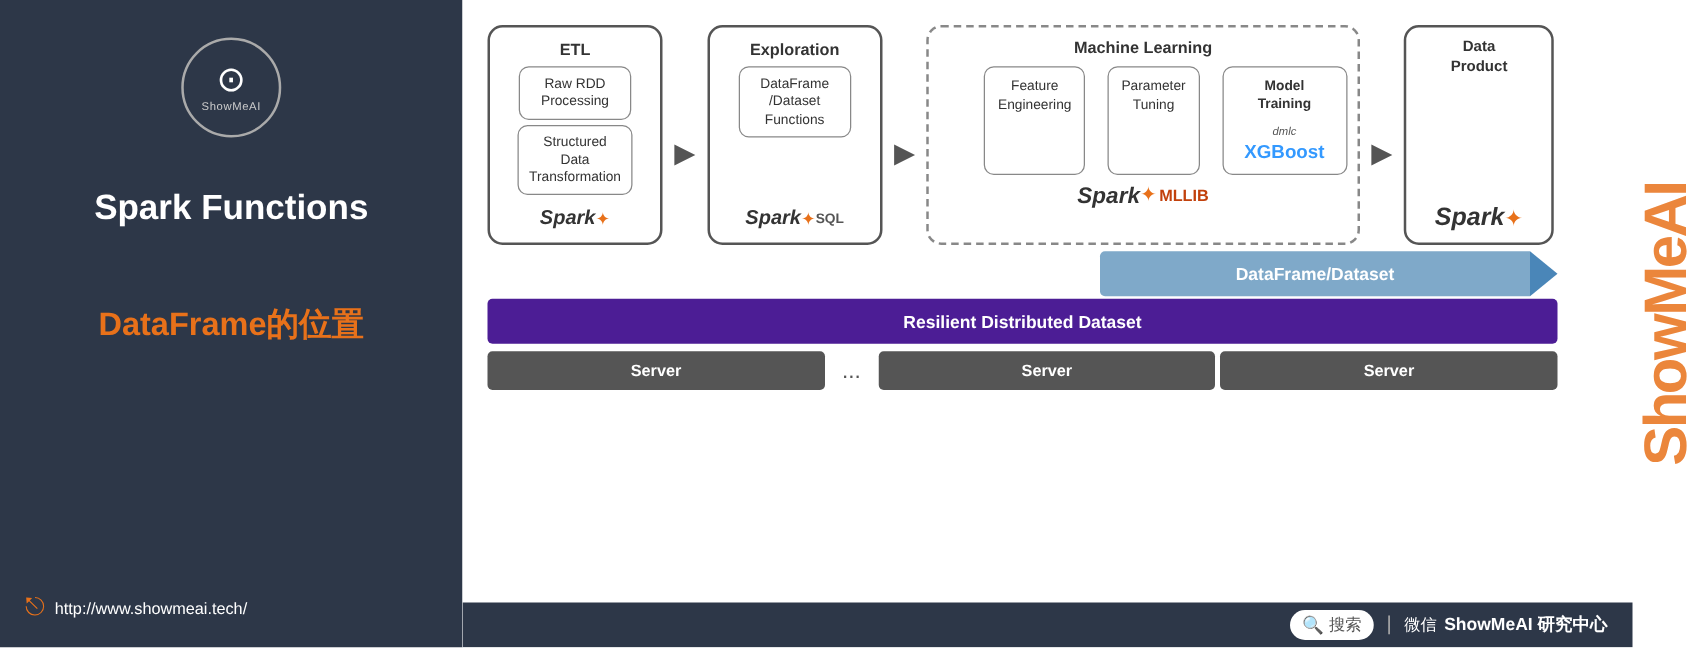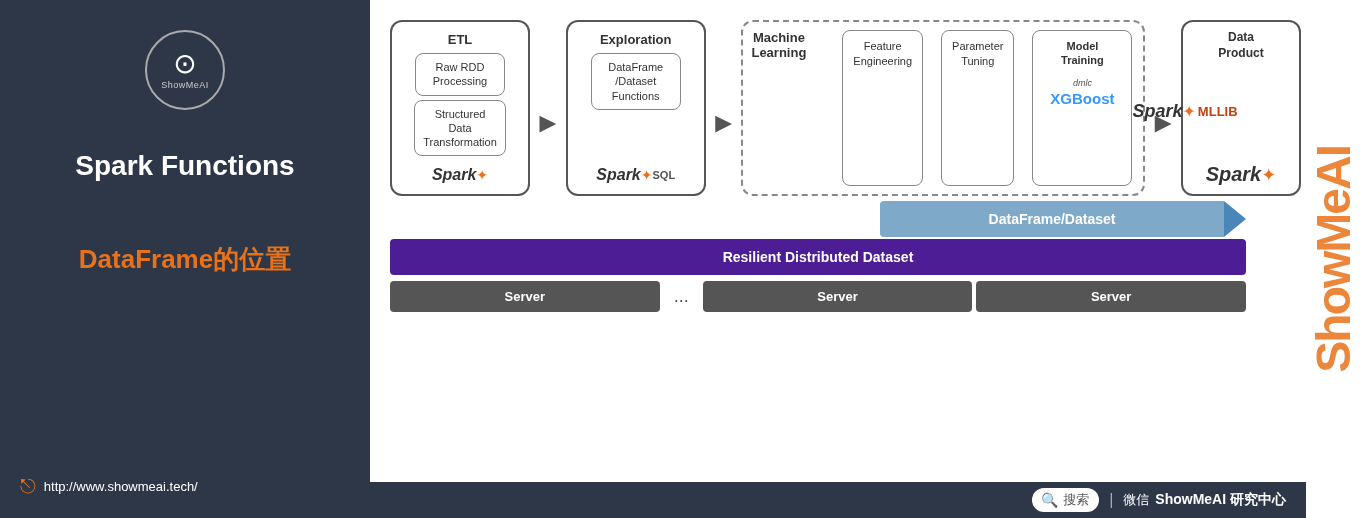--- a/index.html
+++ b/index.html
@@ -207,21 +207,21 @@
       width: 140px;
       min-width: 140px;
     }
 
     
     .ml-outer {
       border: 2px dashed #888;
       border-radius: 12px;
       padding: 8px;
       display: flex;
-      flex-direction: row;
+      flex-direction: column;
       position: relative;
       min-width: 340px;
     }
 
     .ml-title {
       font-size: 13px;
       font-weight: bold;
       color: #333;
       text-align: center;
       margin-bottom: 8px;

